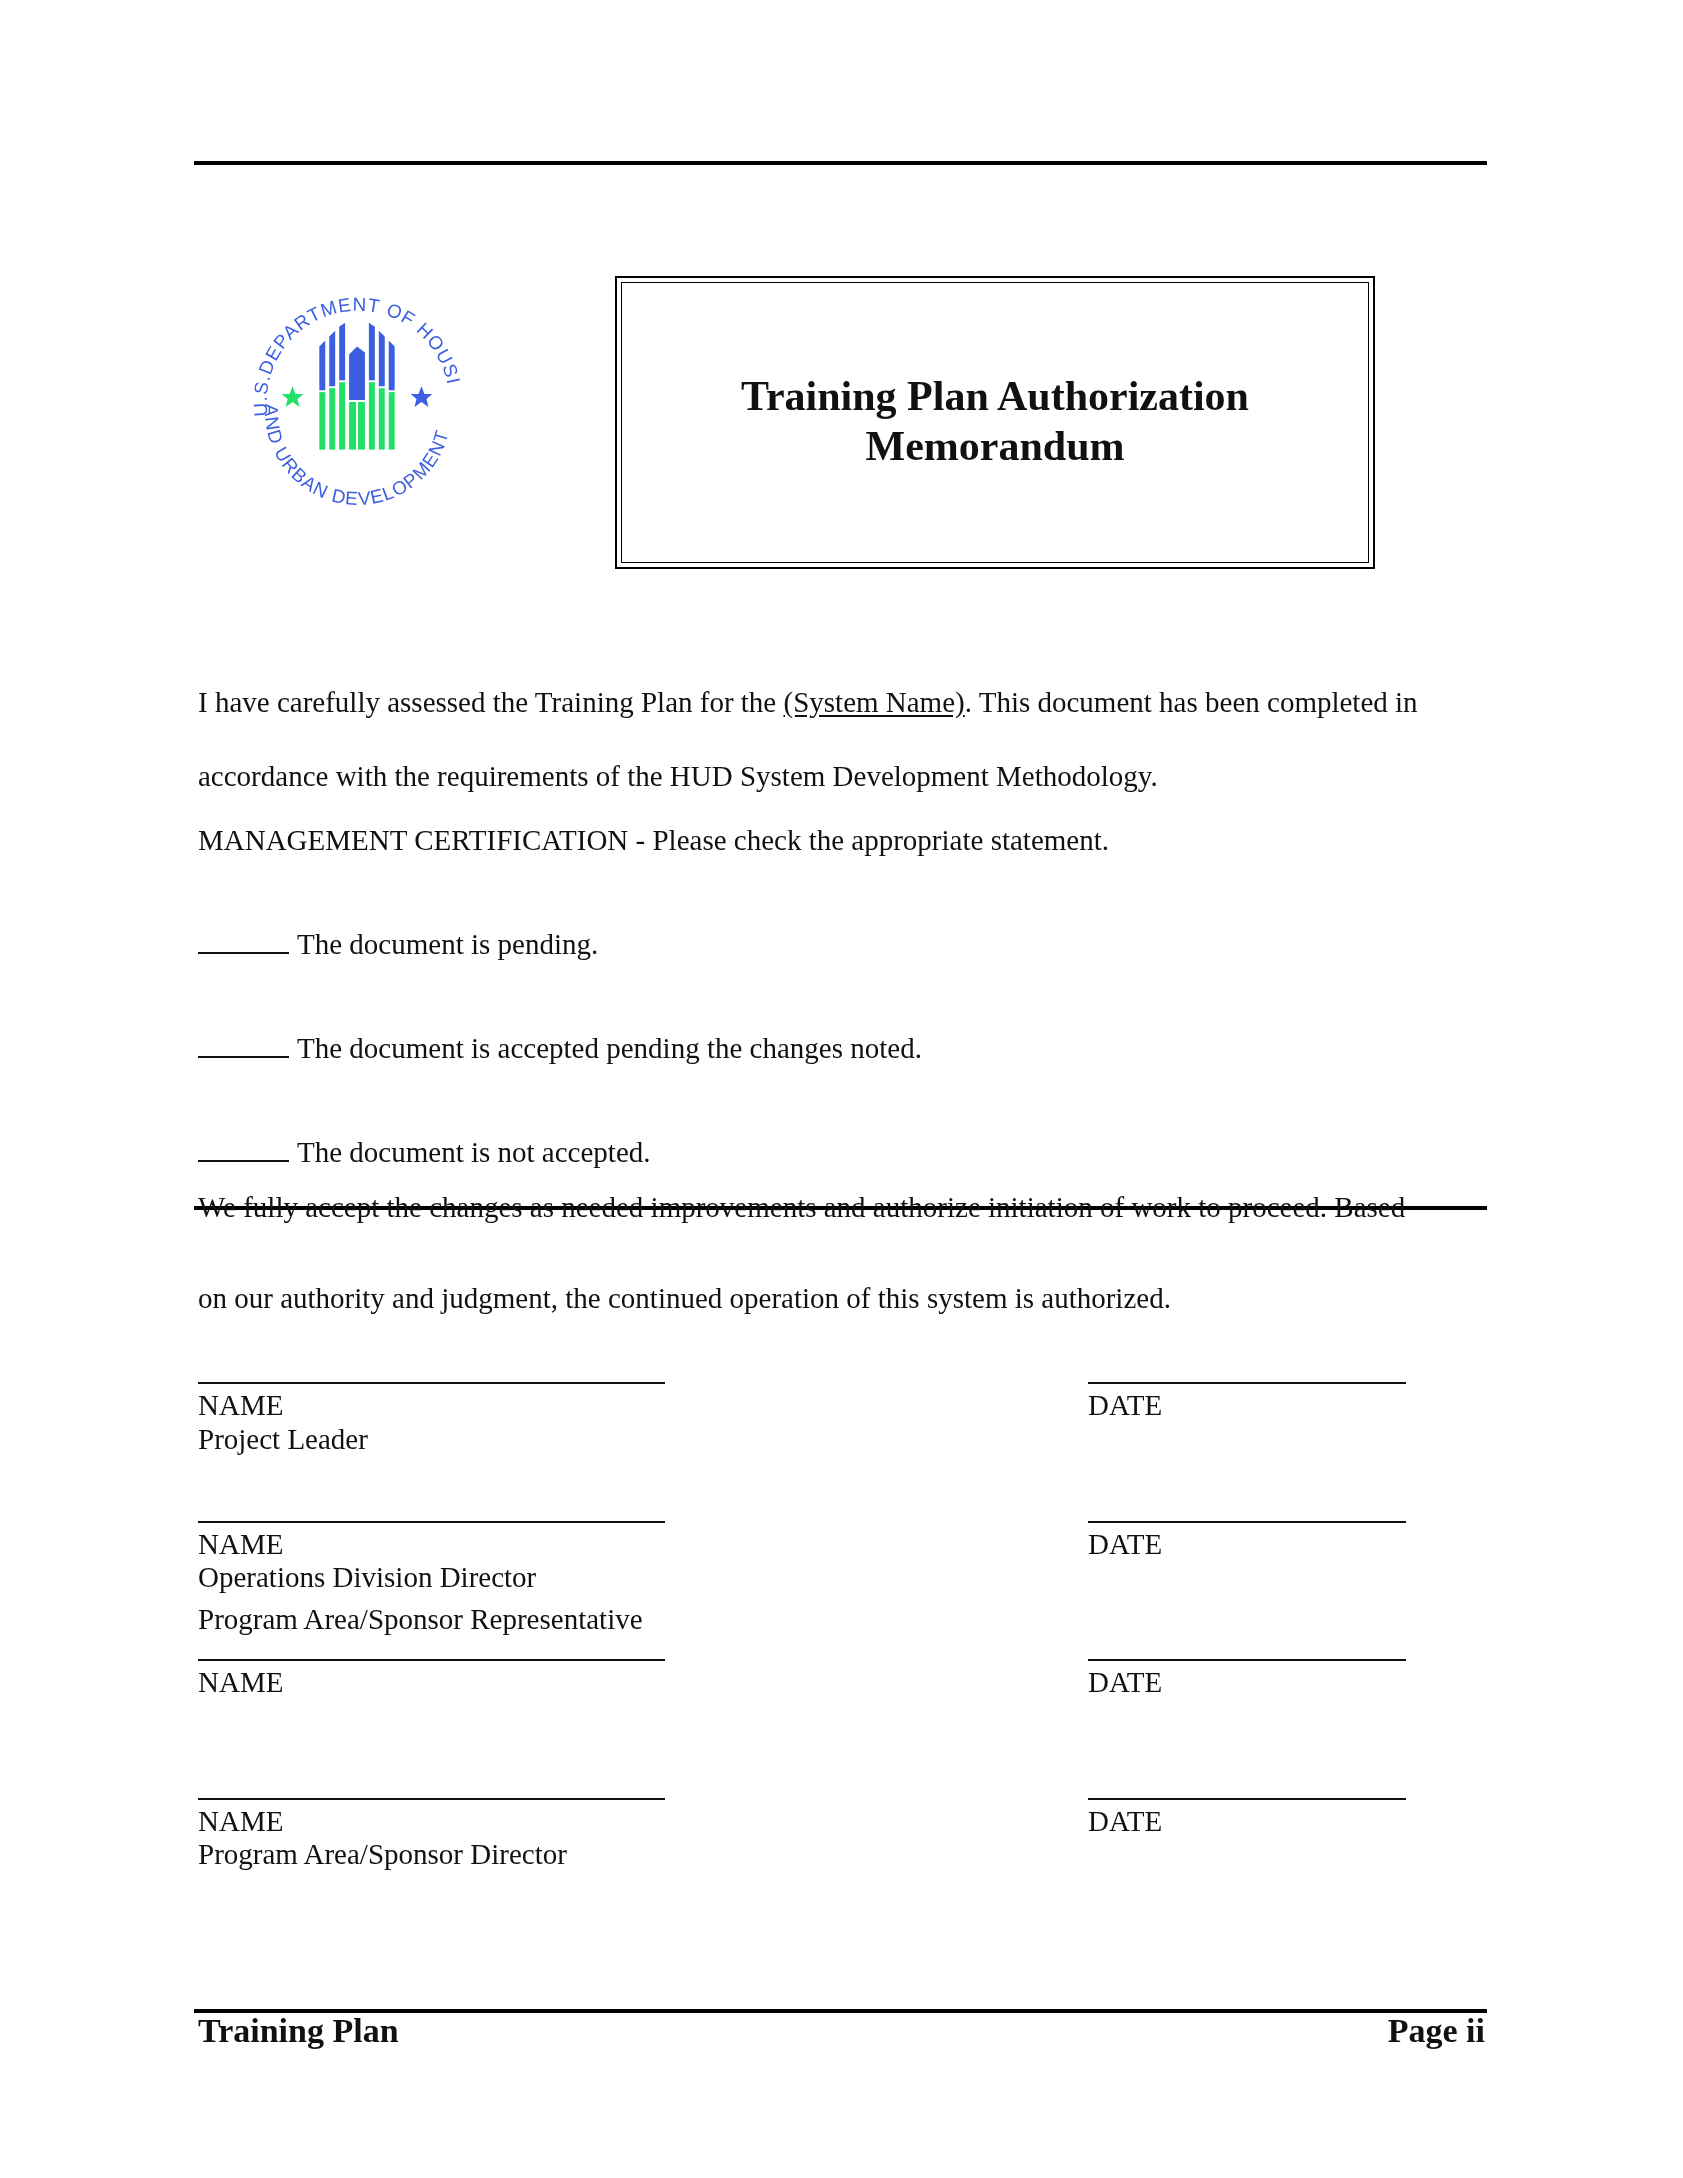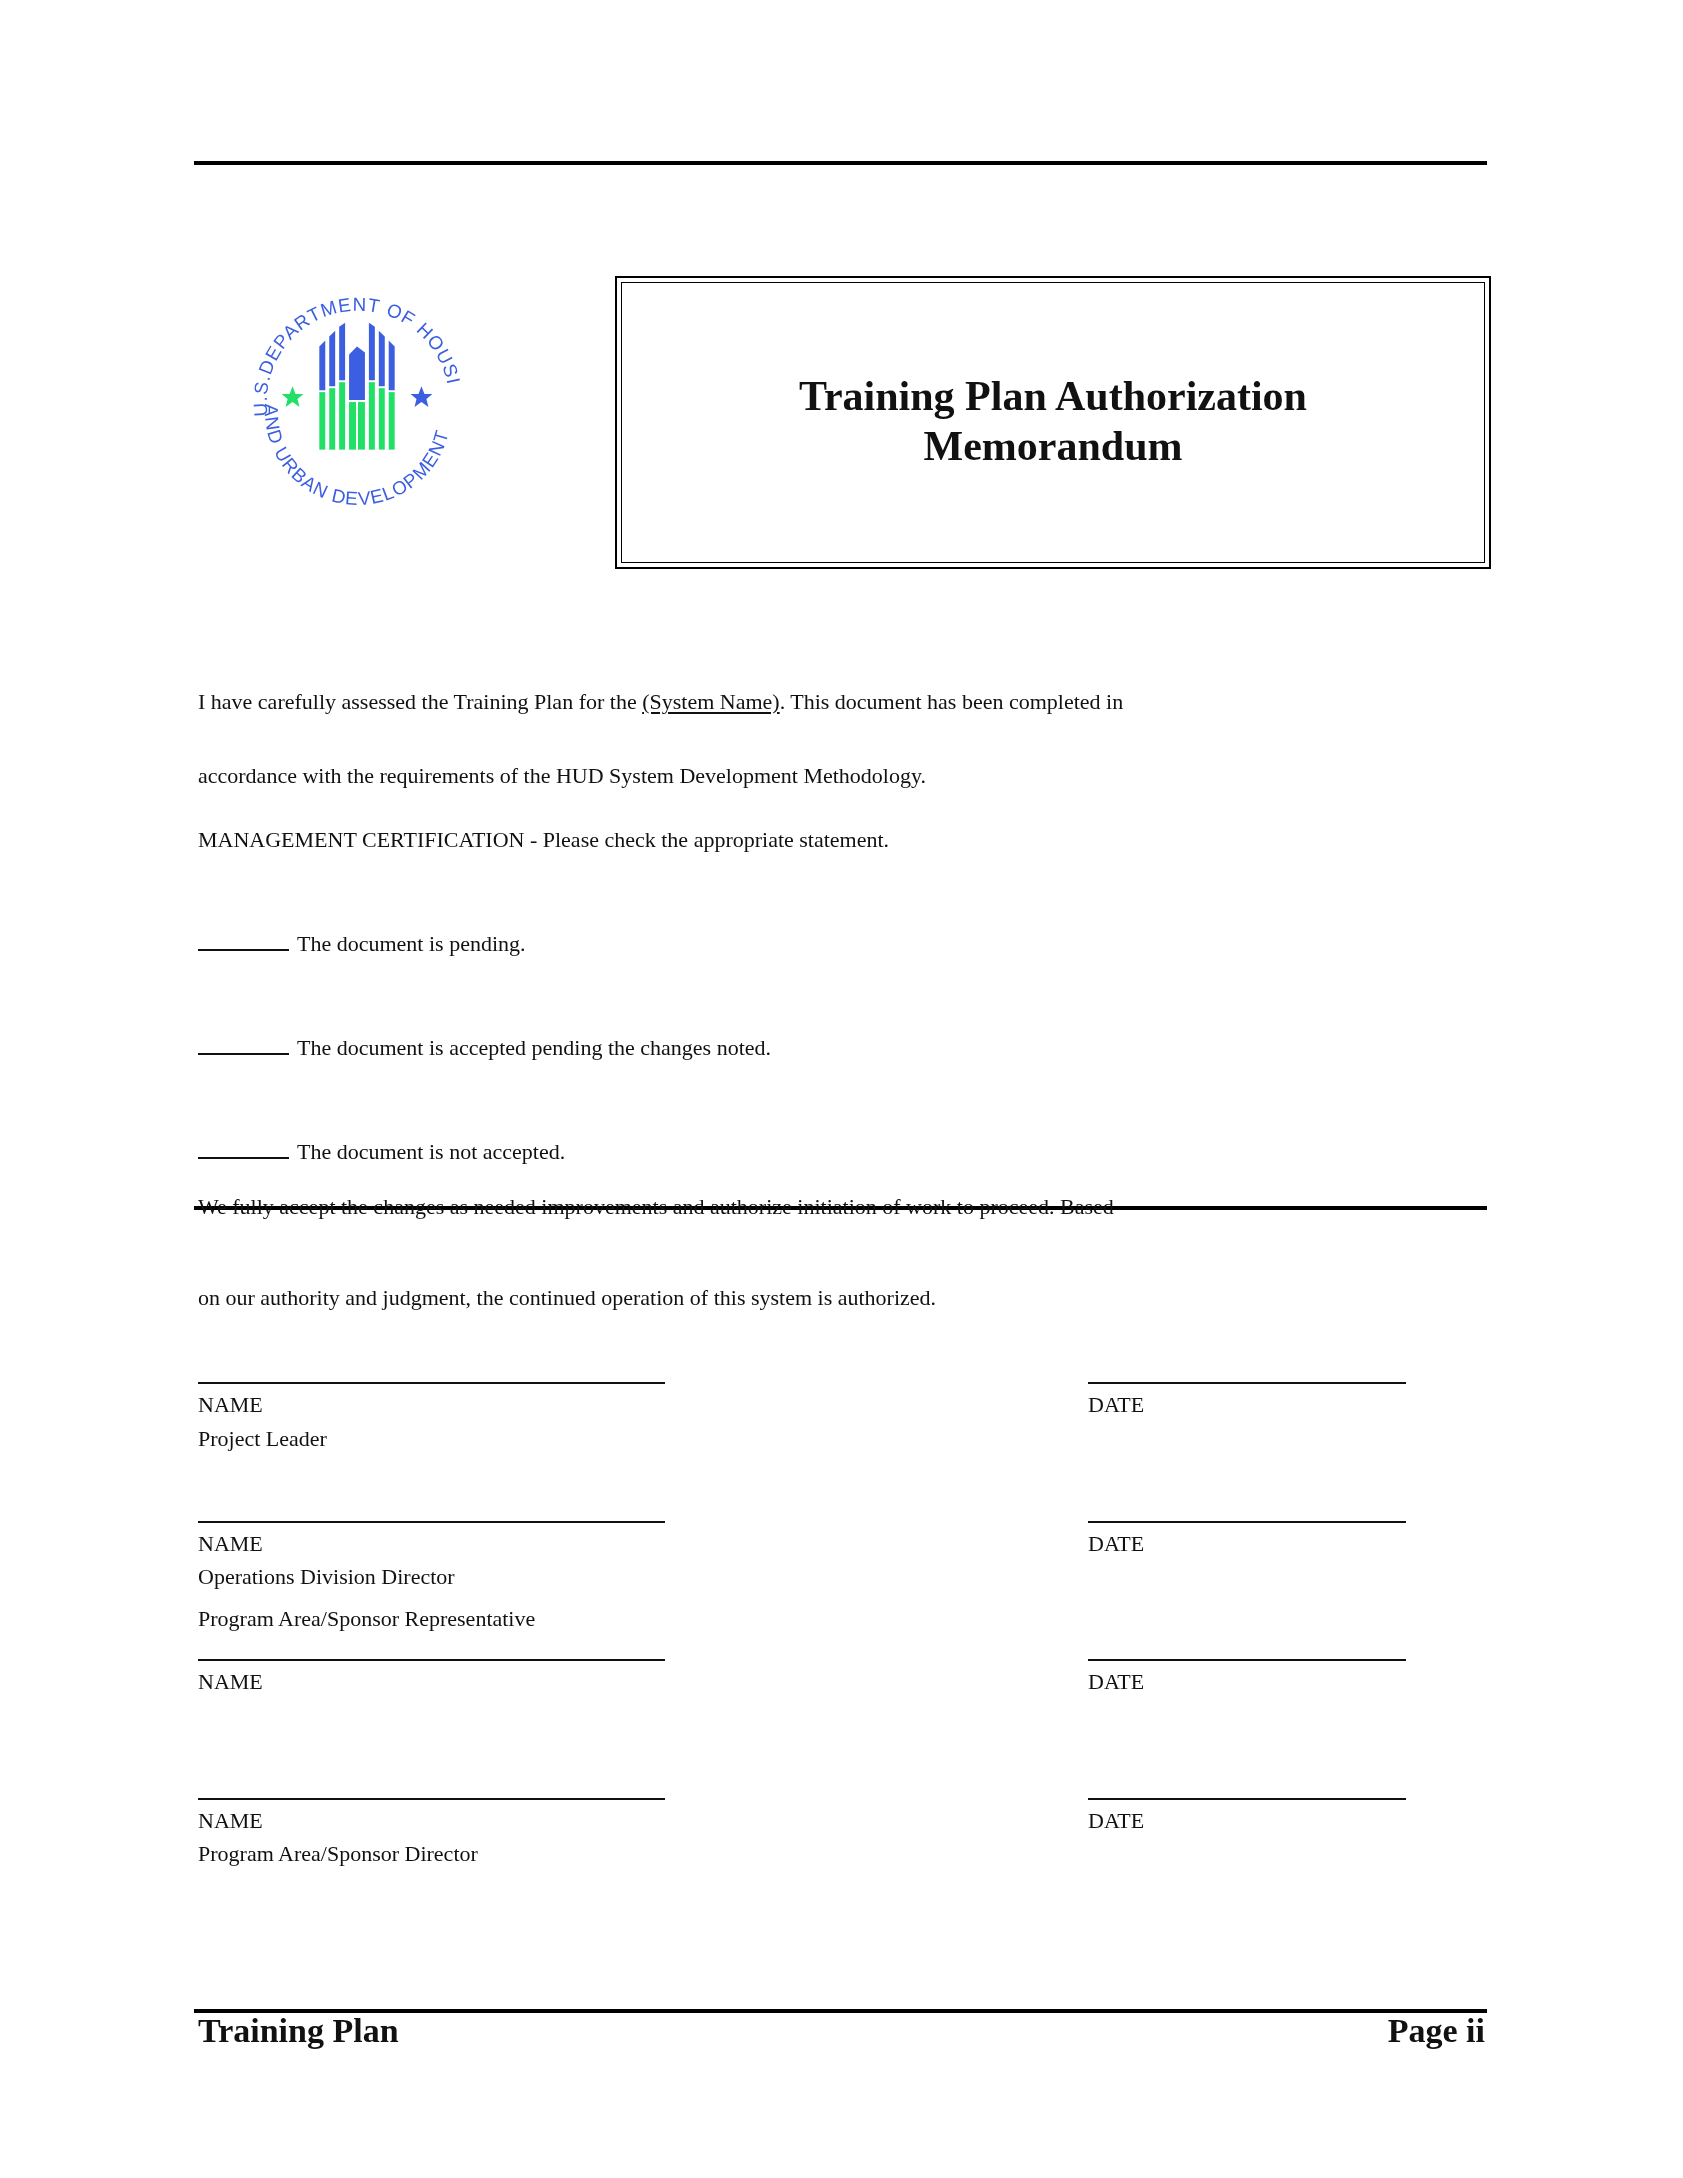--- a/index.html
+++ b/index.html
@@ -3,23 +3,23 @@
 <meta charset="utf-8">
 <style>
   html, body { margin: 0; padding: 0; background: #ffffff; }
   body {
     width: 1683px; height: 2178px; position: relative; overflow: hidden;
     font-family: "Liberation Serif", "DejaVu Serif", serif;
     color: #111111;
   }
   .abs { position: absolute; }
   .rule { position: absolute; left: 194px; width: 1293px; background: #000; }
-  .txt { position: absolute; font-size: 22px; line-height: 34px; white-space: nowrap; }
+  .txt { position: absolute; font-size: 29px; line-height: 34px; white-space: nowrap; }
   .title-box {
-    position: absolute; left: 615px; top: 276px; width: 876px; height: 293px;
+    position: absolute; left: 615px; top: 276px; width: 760px; height: 293px;
     border: 2px solid #000; box-sizing: border-box;
   }
   .title-box-inner {
     position: absolute; left: 4px; top: 4px; right: 4px; bottom: 4px;
     border: 1px solid #000;
   }
   .title-text {
     position: absolute; left: 0; right: 0; top: 93px;
     text-align: center; font-weight: bold; font-size: 42px; line-height: 50px;
   }

